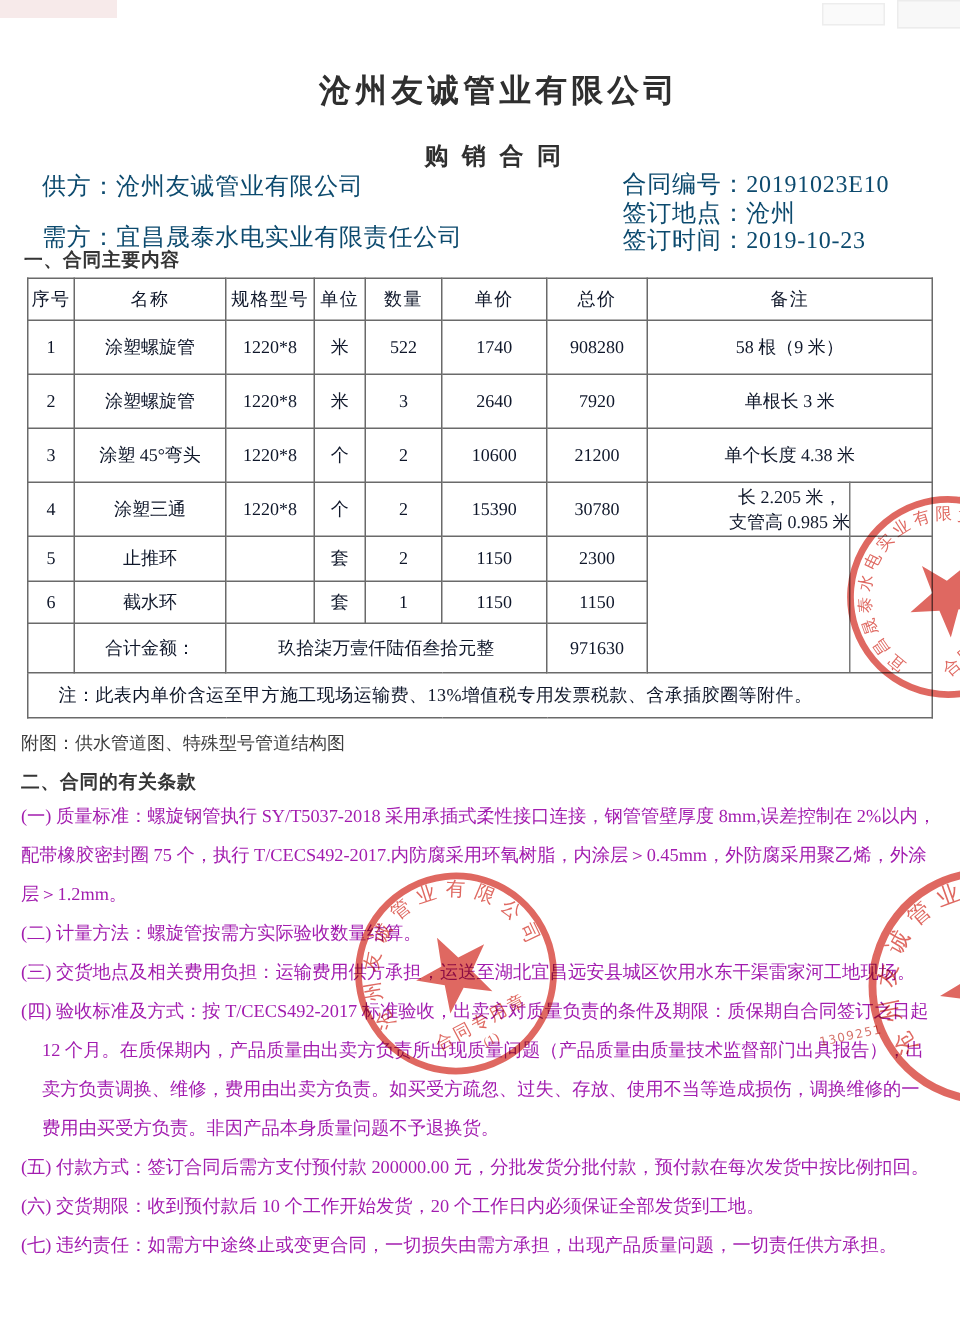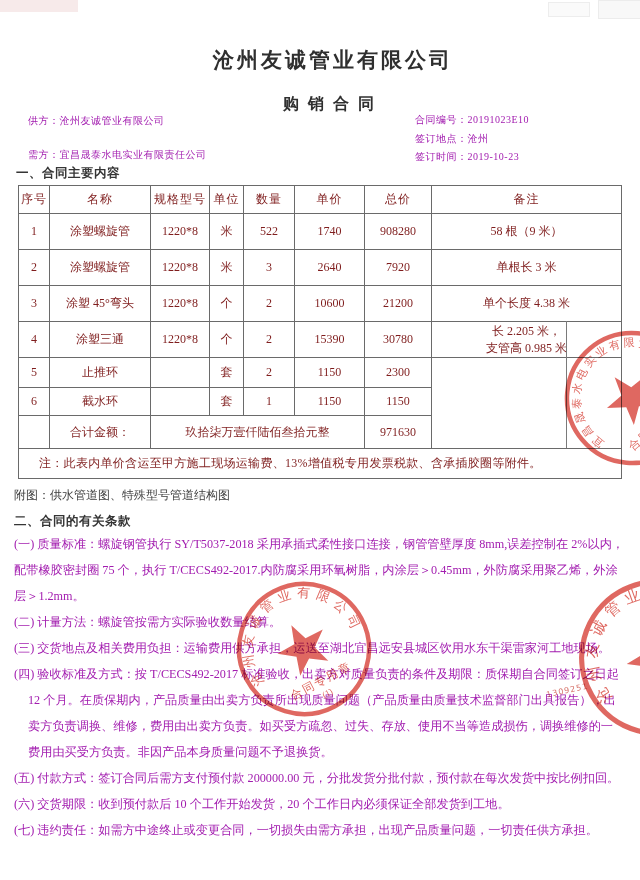--- a/index.html
+++ b/index.html
@@ -8,25 +8,25 @@
   .abs{position:absolute;}
   
   .smudge{left:0;top:0;width:78px;height:12px;background:#f7eaea;}
   .corner-box1{left:548px;top:2px;width:40px;height:13px;background:#fafafa;border:1px solid #ededed;}
   .corner-box2{left:598px;top:0;width:42px;height:17px;background:#f8f8f8;border:1px solid #ececec;}
   
   .company-title{left:0;right:0;top:46px;text-align:center;padding-left:26px;
     font-size:21px;letter-spacing:3px;font-weight:600;color:#2f2f2f;}
   .doc-title{left:0;right:0;top:94px;text-align:center;padding-left:26px;
     font-size:16px;letter-spacing:9px;font-weight:600;color:#2f2f2f;}
-  .meta{font-size:10px;color:#a21caf;letter-spacing:0.5px;}
+  .meta{font-size:16px;color:#0c4a6e;letter-spacing:0.5px;}
   .sec-title{font-size:12.5px;font-weight:700;color:#353535;letter-spacing:0.5px;}
   
   table.main{position:absolute;left:18px;top:185px;width:603px;border-collapse:collapse;
-    table-layout:fixed;font-size:12px;color:#7f1d1d;}
+    table-layout:fixed;font-size:12px;color:#0f172a;}
   table.main td,table.main th{border:1px solid #6a6a6a;text-align:center;vertical-align:middle;
     font-weight:normal;padding:0 2px;overflow:hidden;}
   table.main th{height:27px;letter-spacing:1px;}
   tr.r-tall td{height:35px;}
   tr.r-med td{height:29px;}
   tr.r-sm td{height:27px;}
   tr.r-total td{height:32px;}
   tr.r-note td{height:29px;text-align:left;padding-left:20px;letter-spacing:0.3px;}
   td.remark,th.remark{padding-right:48px;}
   td.noteful{padding-right:2px !important;}

